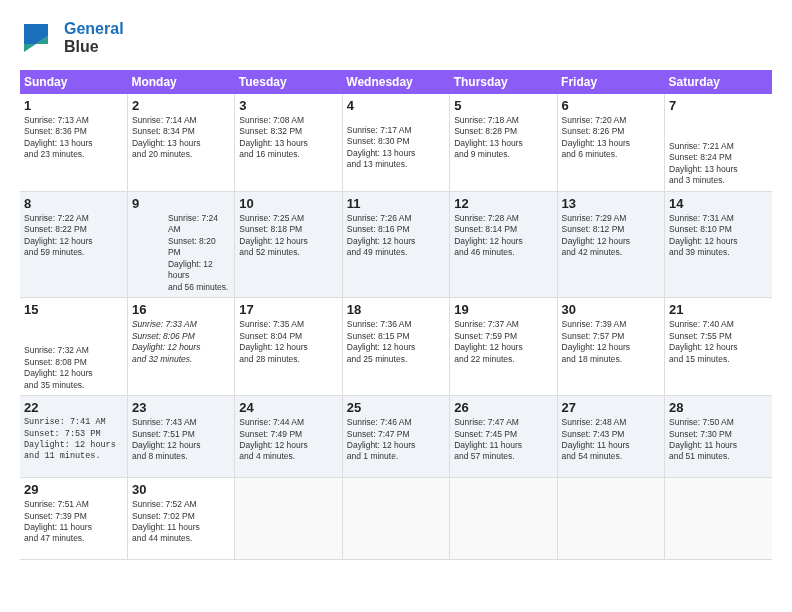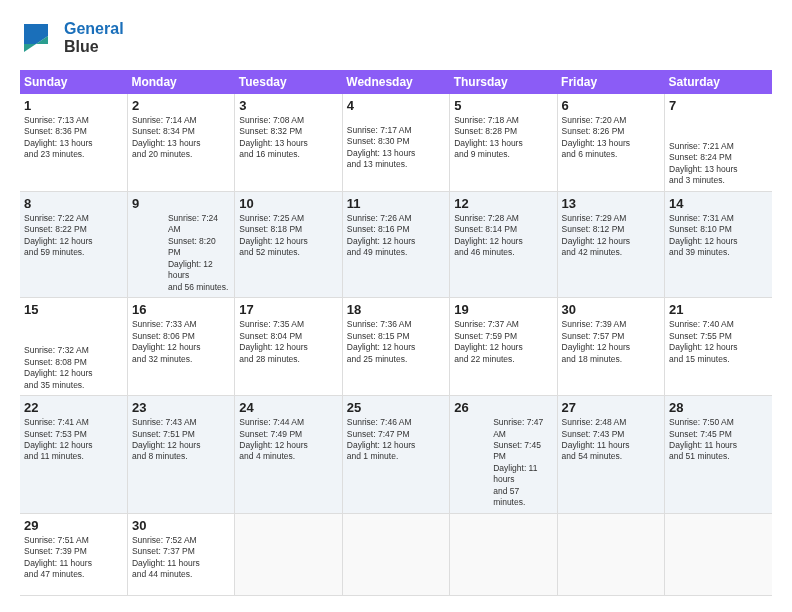--- a/index.html
+++ b/index.html
@@ -233,21 +233,21 @@
         <tr>
           <td>
             <span class="day-num">15</span>
             <div class="day-info" style="white-space: pre-line; margin-top: 28px;">Sunrise: 7:32 AM
 Sunset: 8:08 PM
 Daylight: 12 hours
 and 35 minutes.</div>
           </td>
           <td>
             <span class="day-num">16</span>
-            <div class="day-info" style="white-space: pre-line;">Sunrise: 7:33 AM
+            <div class="day-info" style="white-space: pre-line; font-style: italic;">Sunrise: 7:33 AM
 Sunset: 8:06 PM
 Daylight: 12 hours
 and 32 minutes.</div>
           </td>
           <td>
             <span class="day-num">17</span>
             <div class="day-info" style="white-space: pre-line;">Sunrise: 7:35 AM
 Sunset: 8:04 PM
 Daylight: 12 hours
 and 28 minutes.</div>
@@ -277,21 +277,21 @@
             <span class="day-num">21</span>
             <div class="day-info" style="white-space: pre-line;">Sunrise: 7:40 AM
 Sunset: 7:55 PM
 Daylight: 12 hours
 and 15 minutes.</div>
           </td>
         </tr>
         <tr>
           <td>
             <span class="day-num">22</span>
-            <div class="day-info" style="white-space: pre-line;">Sunrise: 7:41 AM
+            <div class="day-info" style="white-space: pre-line; font-family: Liberation Mono, monospace;">Sunrise: 7:41 AM
 Sunset: 7:53 PM
 Daylight: 12 hours
 and 11 minutes.</div>
           </td>
           <td>
             <span class="day-num">23</span>
             <div class="day-info" style="white-space: pre-line;">Sunrise: 7:43 AM
 Sunset: 7:51 PM
 Daylight: 12 hours
 and 8 minutes.</div>
@@ -305,52 +305,52 @@
           </td>
           <td>
             <span class="day-num">25</span>
             <div class="day-info" style="white-space: pre-line;">Sunrise: 7:46 AM
 Sunset: 7:47 PM
 Daylight: 12 hours
 and 1 minute.</div>
           </td>
           <td>
             <span class="day-num">26</span>
-            <div class="day-info" style="white-space: pre-line; margin-left: 39px;">Sunrise: 7:47 AM
+            <div class="day-info" style="white-space: pre-line;">Sunrise: 7:47 AM
 Sunset: 7:45 PM
 Daylight: 11 hours
 and 57 minutes.</div>
           </td>
           <td>
             <span class="day-num">27</span>
             <div class="day-info" style="white-space: pre-line;">Sunrise: 2:48 AM
 Sunset: 7:43 PM
 Daylight: 11 hours
 and 54 minutes.</div>
           </td>
           <td>
             <span class="day-num">28</span>
             <div class="day-info" style="white-space: pre-line;">Sunrise: 7:50 AM
-Sunset: 7:45 PM
+Sunset: 7:30 PM
 Daylight: 11 hours
 and 51 minutes.</div>
           </td>
         </tr>
         <tr>
           <td>
             <span class="day-num">29</span>
             <div class="day-info" style="white-space: pre-line;">Sunrise: 7:51 AM
 Sunset: 7:39 PM
 Daylight: 11 hours
 and 47 minutes.</div>
           </td>
           <td>
             <span class="day-num">30</span>
             <div class="day-info" style="white-space: pre-line;">Sunrise: 7:52 AM
-Sunset: 7:37 PM
+Sunset: 7:02 PM
 Daylight: 11 hours
 and 44 minutes.</div>
           </td>
           <td class="empty-cell"></td>
           <td class="empty-cell"></td>
           <td class="empty-cell"></td>
           <td class="empty-cell"></td>
           <td class="empty-cell"></td>
         </tr>
       </tbody>

